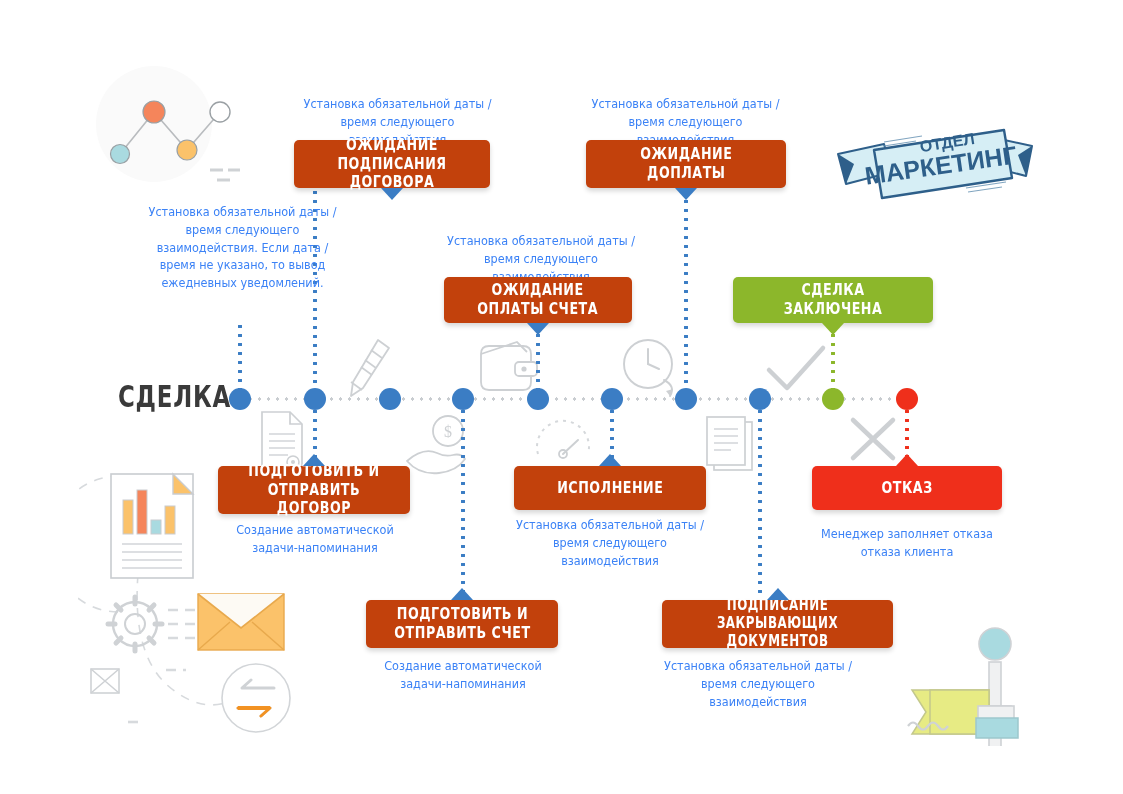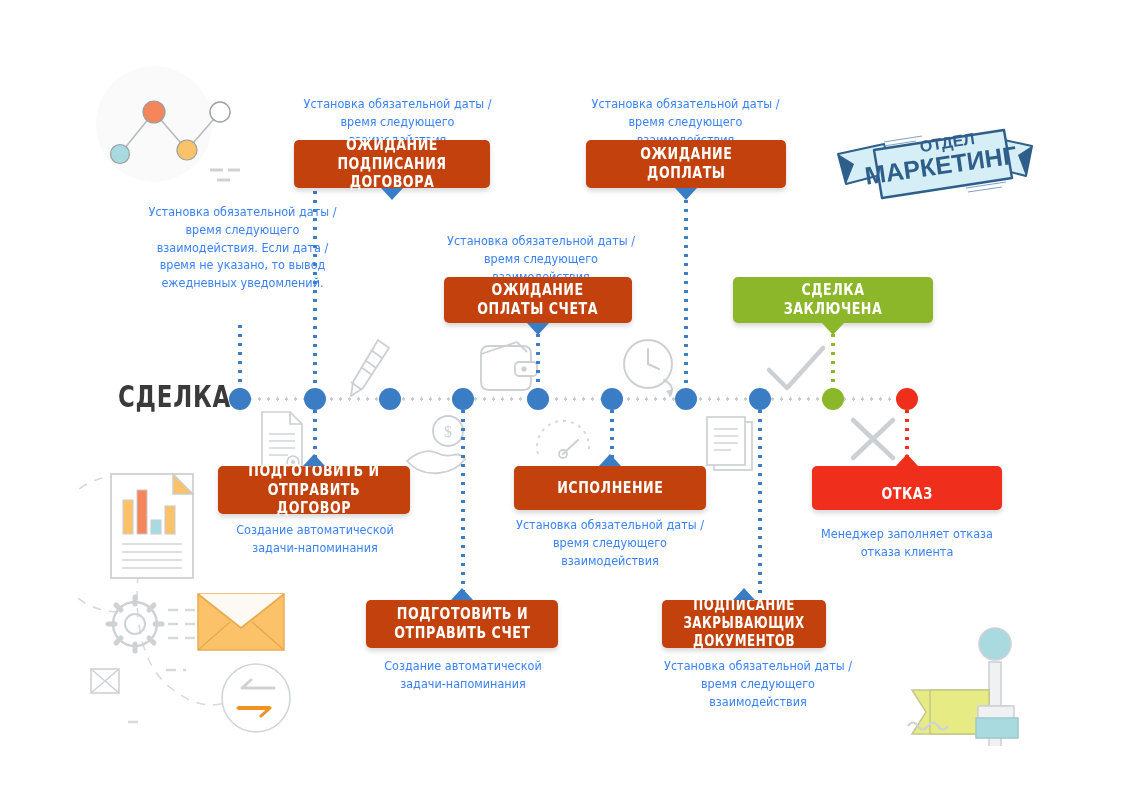--- a/index.html
+++ b/index.html
@@ -55,21 +55,21 @@
     font-weight: 700;
     letter-spacing: 0.6px;
     display: flex; align-items: center; justify-content: center;
     box-shadow: 0 3px 5px rgba(0,0,0,0.16);
     line-height: 1.18;
     padding: 6px 10px;
   }
   .card .ctext { display:block; transform: scaleX(0.88); }
   .card.blue  { background: #c2410c; }
   .card.green { background: #8cb72b; }
-  .card.red   { background: #ef2f1b; align-items: flex-end; }
+  .card.red   { background: #ef2f1b; }
 
   
   .card::after {
     content: ""; position: absolute; left: 50%;
     transform: translateX(-50%);
     width: 0; height: 0;
     border-left: 11px solid transparent;
     border-right: 11px solid transparent;
   }
   .card.tail-down::after { bottom: -12px; border-top: 12px solid currentColor; }
@@ -367,21 +367,21 @@
   <div class="note" style="left:806px; top:525px; width:202px;">Менеджер заполняет отказа отказа клиента</div>
 
   <div class="card blue tail-up" style="left:366px; top:600px; width:192px; height:48px; font-size:16px;">
     <span class="ctext">
       <span>ПОДГОТОВИТЬ И</span><br>
       <span>ОТПРАВИТЬ СЧЕТ</span>
     </span>
   </div>
   <div class="note" style="left:370px; top:657px; width:186px;">Создание автоматической задачи-напоминания</div>
 
-  <div class="card blue tail-up" style="left:662px; top:600px; width:164px; height:48px; font-size:15px;">
+  <div class="card blue tail-up" style="left:662px; top:600px; width:231px; height:48px; font-size:15px;">
     <span class="ctext">
       <span>ПОДПИСАНИЕ ЗАКРЫВАЮЩИХ</span><br>
       <span>ДОКУМЕНТОВ</span>
     </span>
   </div>
   <div class="note" style="left:656px; top:657px; width:204px;">Установка обязательной даты / время следующего взаимодействия</div>
 
 </div>
 
 </body></html>

